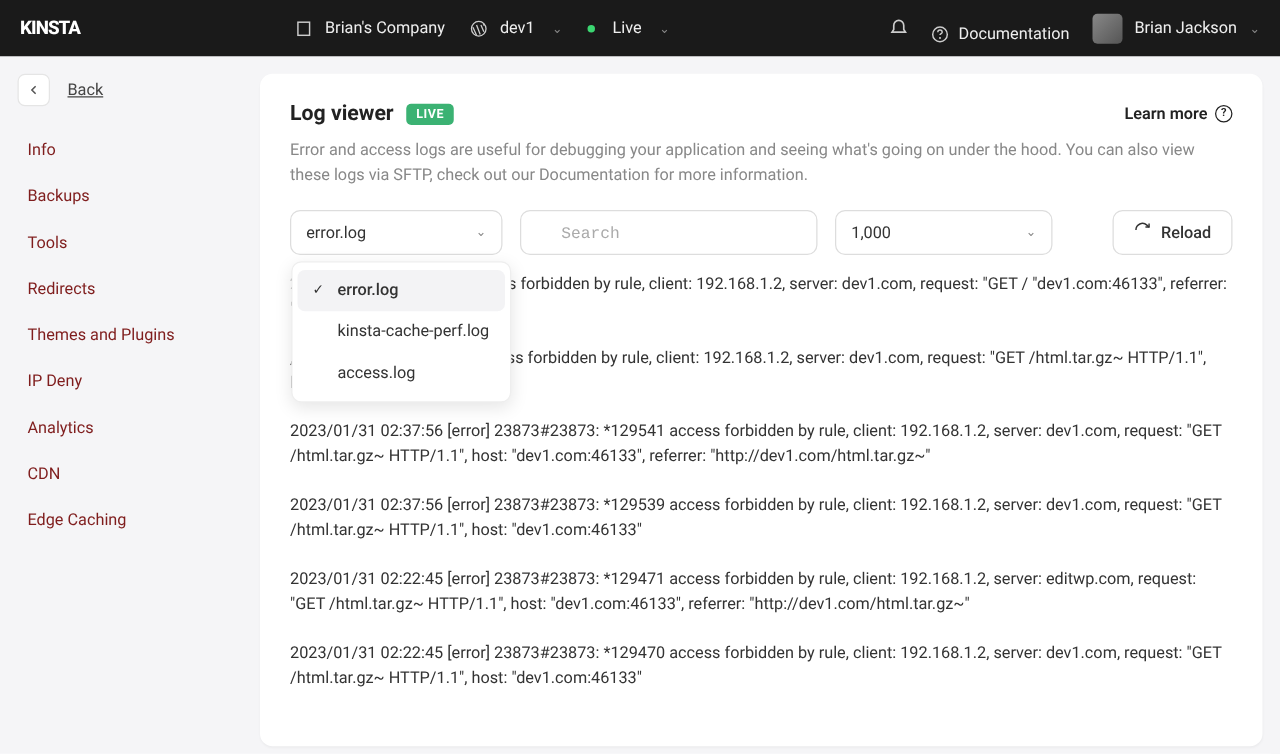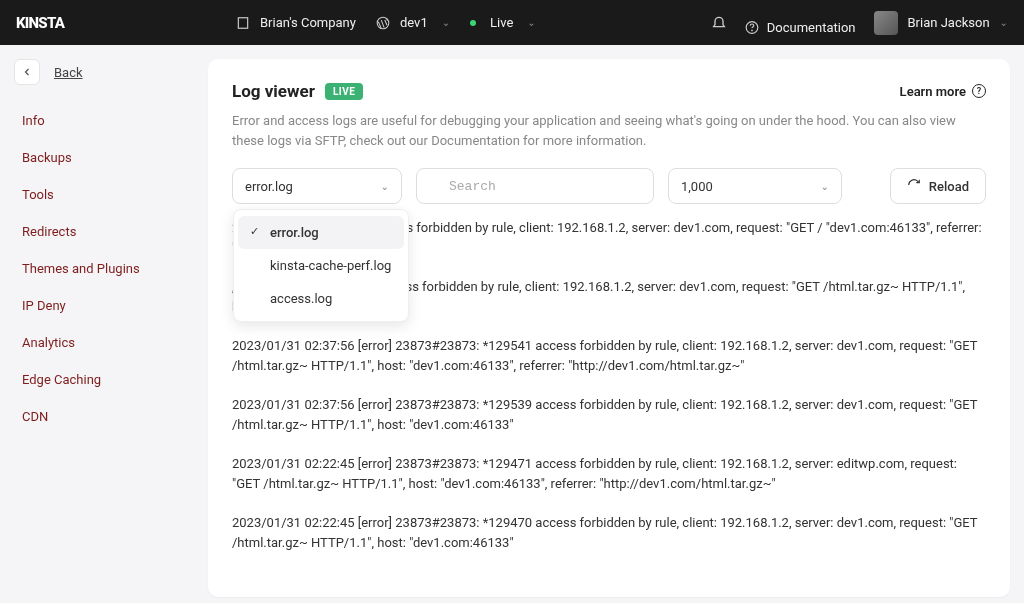--- a/index.html
+++ b/index.html
@@ -137,22 +137,22 @@
       <span class="back-label">Back</span>
     </div>
     <div id="nav-list">
         <div class="nav-item">Info</div>
         <div class="nav-item">Backups</div>
         <div class="nav-item">Tools</div>
         <div class="nav-item">Redirects</div>
         <div class="nav-item">Themes and Plugins</div>
         <div class="nav-item">IP Deny</div>
         <div class="nav-item">Analytics</div>
+        <div class="nav-item">CDN</div>
         <div class="nav-item">Edge Caching</div>
-        <div class="nav-item">CDN</div>
       </div>
   </div>
 
   <div class="content">
     <div class="card">
       <div class="card-header">
         <div class="title-wrap">
           <span class="page-title">Log viewer</span>
           <span class="live-badge">LIVE</span>
         </div>

